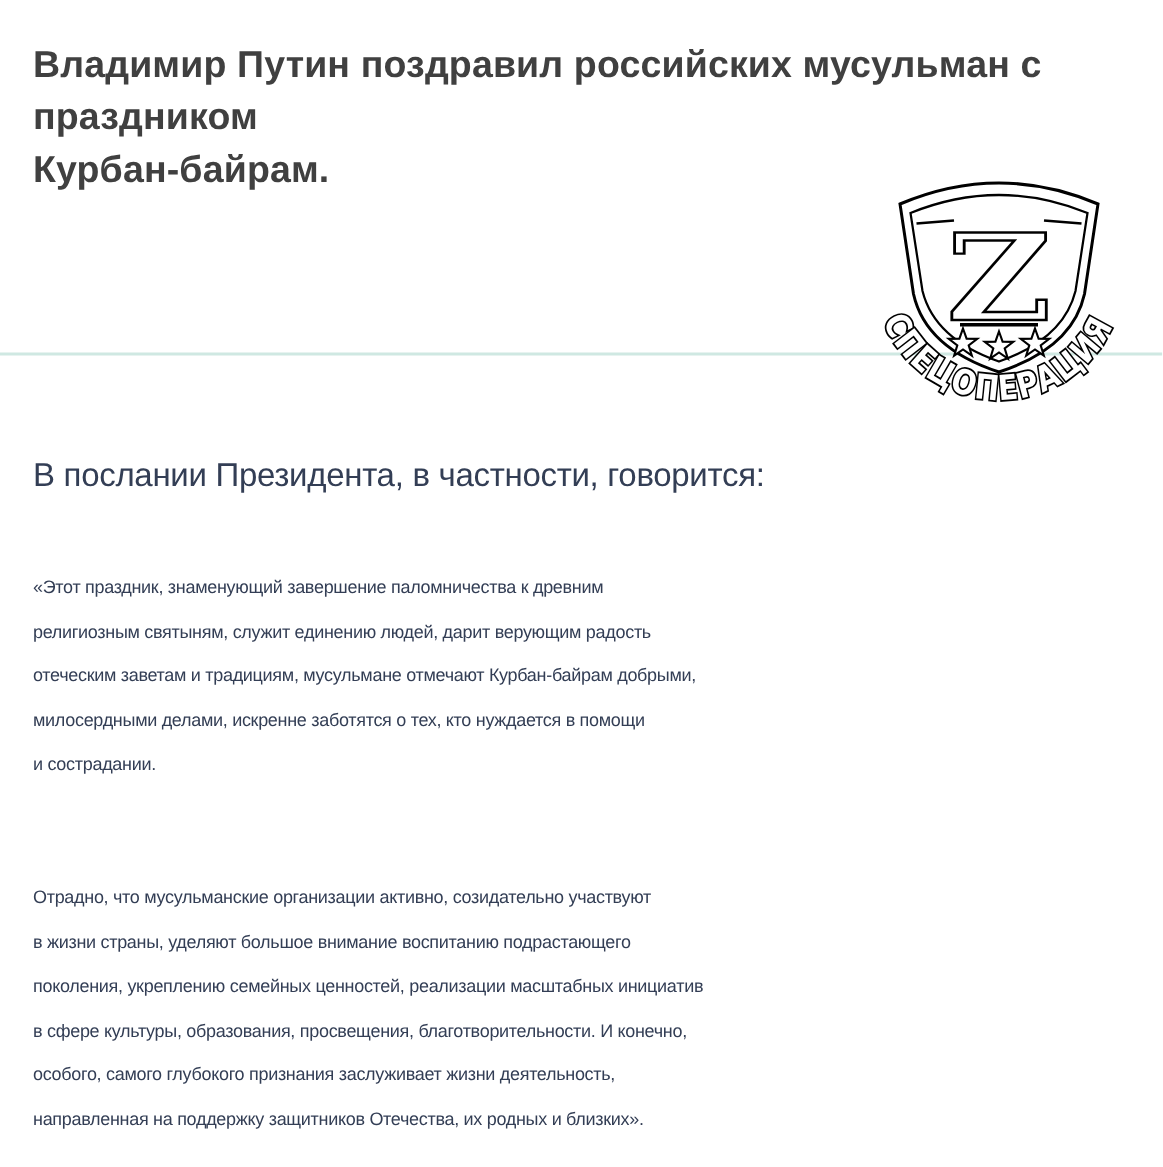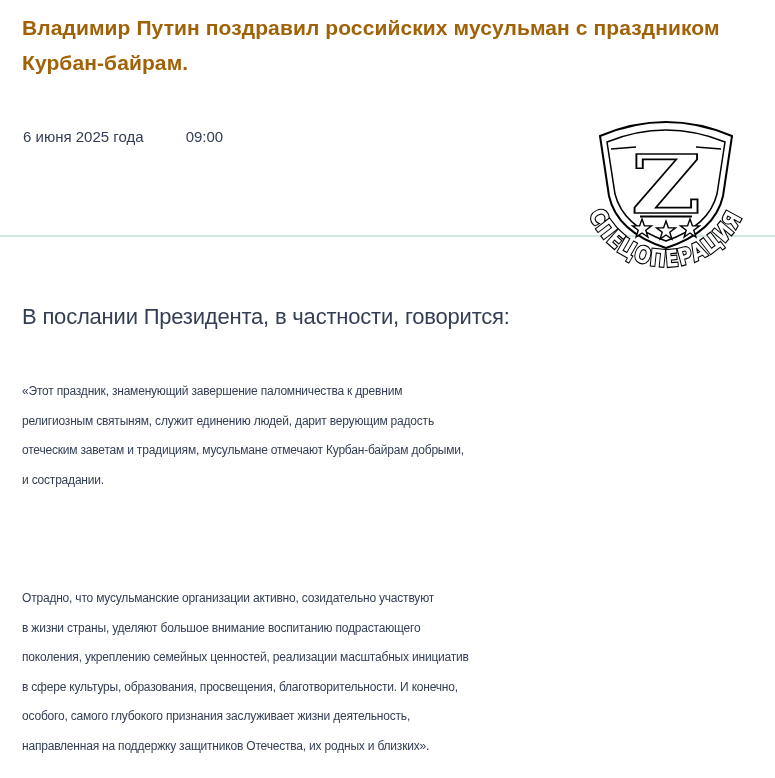--- a/index.html
+++ b/index.html
@@ -12,26 +12,26 @@
     width: 775px;
     height: 778px;
     background: #ffffff;
     overflow: hidden;
     font-family: "Liberation Sans", sans-serif;
     color: #333e55;
   }
   .title {
     position: absolute;
     left: 22px;
-    top: 10px;
+    top: 26px;
     width: 731px;
-    font-size: 21px;
+    font-size: 25px;
     line-height: 35px;
     font-weight: bold;
-    color: #a16207;
+    color: #404040;
     letter-spacing: 0.1px;
   }
   .dateline {
     position: absolute;
     left: 23px;
     top: 127px;
     font-size: 15px;
     line-height: 19px;
     color: #333e55;
   }
@@ -81,24 +81,20 @@
 </head>
 <body>
 
 <div class="page">
 
   <div class="title">
     <div>Владимир Путин поздравил российских мусульман с праздником</div>
     <div>Курбан-байрам.</div>
   </div>
 
-  <div class="dateline">
-    <span class="date">6 июня 2025 года</span>
-    <span class="time">09:00</span>
-  </div>
 
   <div class="divider"></div>
 
   <div class="watermark">
     <svg viewBox="0 0 172 155" preserveAspectRatio="none">
 
       <path d="M 20,16 Q 86,-12 152,16 L 143,76 Q 135,112 86,128 Q 37,112 29,76 Z" fill="#ffffff" stroke="#000000" stroke-width="2"></path>
 
       <path d="M 27,22 Q 86,-2 145,22 L 137,74 Q 129,106 86,121 Q 43,106 35,74 Z" fill="#ffffff" stroke="#000000" stroke-width="1.5"></path>
 
@@ -124,20 +120,21 @@
       </text>
     </svg>
   </div>
 
   <div class="lead">В послании Президента, в частности, говорится:</div>
 
   <div class="paragraph p1">
     <div class="pline">«Этот праздник, знаменующий завершение паломничества к древним</div>
     <div class="pline">религиозным святыням, служит единению людей, дарит верующим радость</div>
     <div class="pline">отеческим заветам и традициям, мусульмане отмечают Курбан-байрам добрыми,</div>
+    <div class="pline">милосердными делами, искренне заботятся о тех, кто нуждается в помощи</div>
     <div class="pline">и сострадании.</div>
   </div>
 
   <div class="paragraph p2">
     <div class="pline">Отрадно, что мусульманские организации активно, созидательно участвуют</div>
     <div class="pline">в жизни страны, уделяют большое внимание воспитанию подрастающего</div>
     <div class="pline">поколения, укреплению семейных ценностей, реализации масштабных инициатив</div>
     <div class="pline">в сфере культуры, образования, просвещения, благотворительности. И конечно,</div>
     <div class="pline">особого, самого глубокого признания заслуживает жизни деятельность,</div>
     <div class="pline">направленная на поддержку защитников Отечества, их родных и близких».</div>

